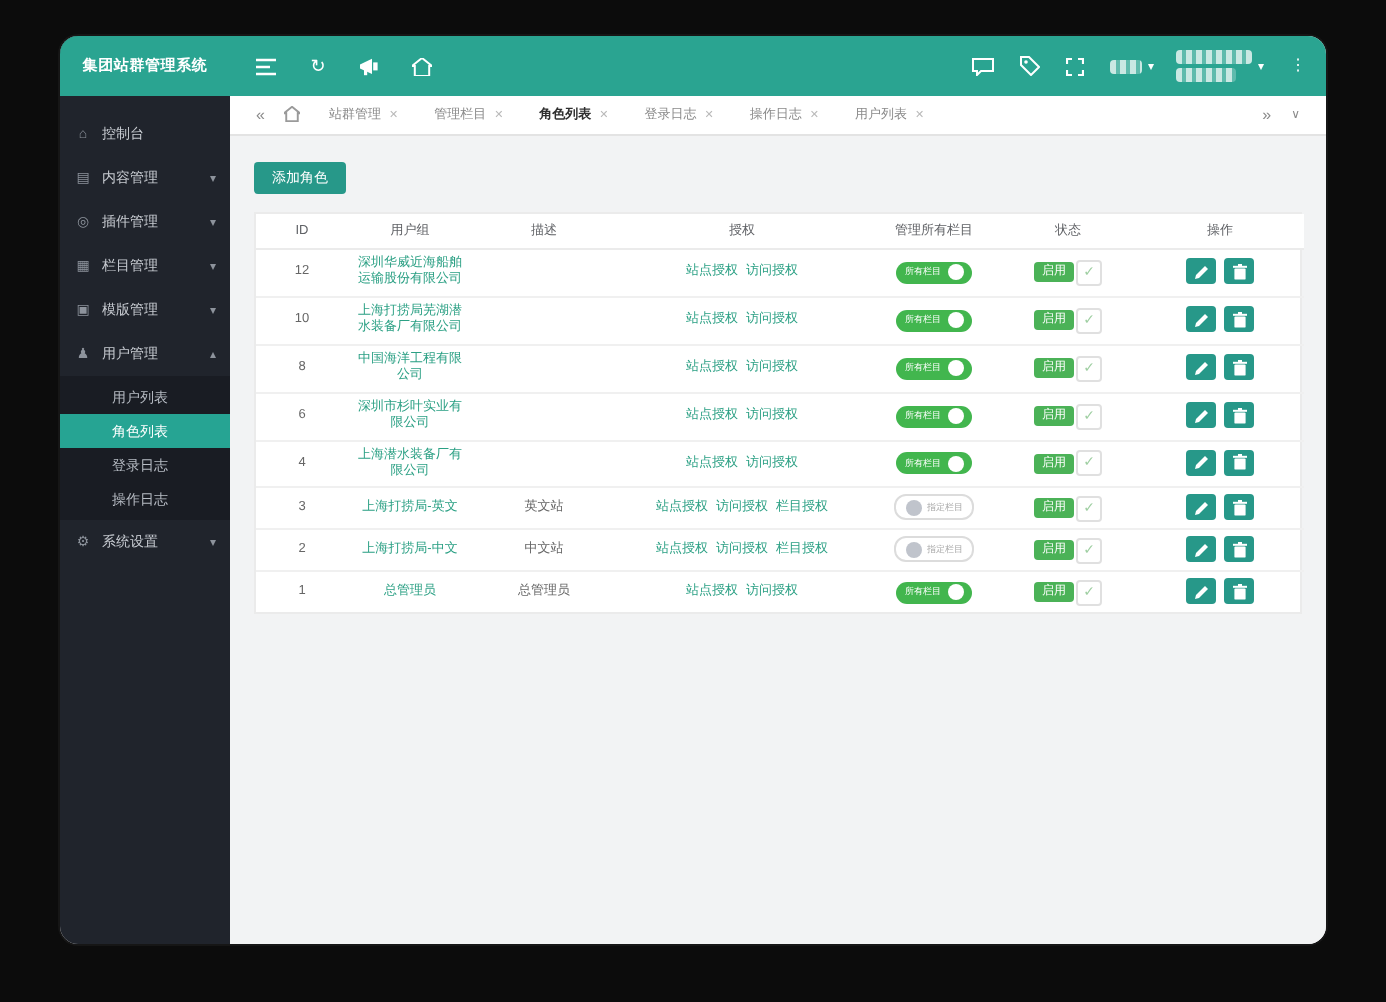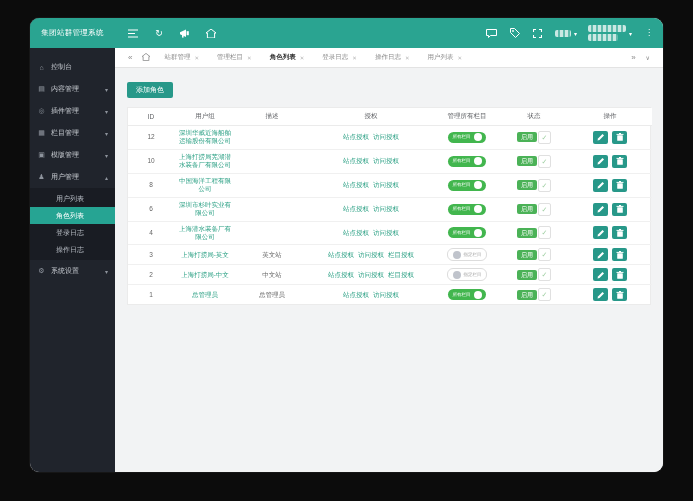--- a/index.html
+++ b/index.html
@@ -2,21 +2,21 @@
 <html><head>
 <meta charset="utf-8">
 <style>
   html,body{margin:0;padding:0;background:#0c0c0c;width:693px;height:501px;overflow:hidden;
     font-family:"Liberation Sans","DejaVu Sans",sans-serif;-webkit-font-smoothing:antialiased;}
   .stage{position:relative;width:693px;height:501px;background:#0c0c0c;}
   .window{position:absolute;left:30px;top:18px;width:633px;height:454px;border-radius:9px;
     overflow:hidden;display:flex;background:#f2f3f4;box-shadow:0 0 0 1px #161616;}
   
   .sidebar{width:85px;background:#20242c;display:flex;flex-direction:column;flex-shrink:0;}
-  .logo{height:30px;background:#2aa491;color:#fff;font-size:7.5px;font-weight:normal;
+  .logo{height:30px;background:#2aa491;color:#fff;font-size:7.5px;font-weight:bold;
     display:flex;align-items:center;justify-content:center;letter-spacing:.3px;}
   .menu{flex:1;padding-top:8px;}
   .side-item{height:22px;display:flex;align-items:center;color:#c7cbd1;font-size:7px;
     padding:0 7px;cursor:pointer;position:relative;}
   .side-item .ic{width:9px;font-size:7px;color:#8d939c;margin-right:5px;text-align:center;}
   .side-item .lbl{flex:1;}
   .side-item .caret{font-size:6px;color:#8d939c;}
   .submenu{background:#191c23;padding:2px 0;}
   .sub-item{height:17px;display:flex;align-items:center;color:#b7bcc4;font-size:7px;
     padding-left:26px;cursor:pointer;}

